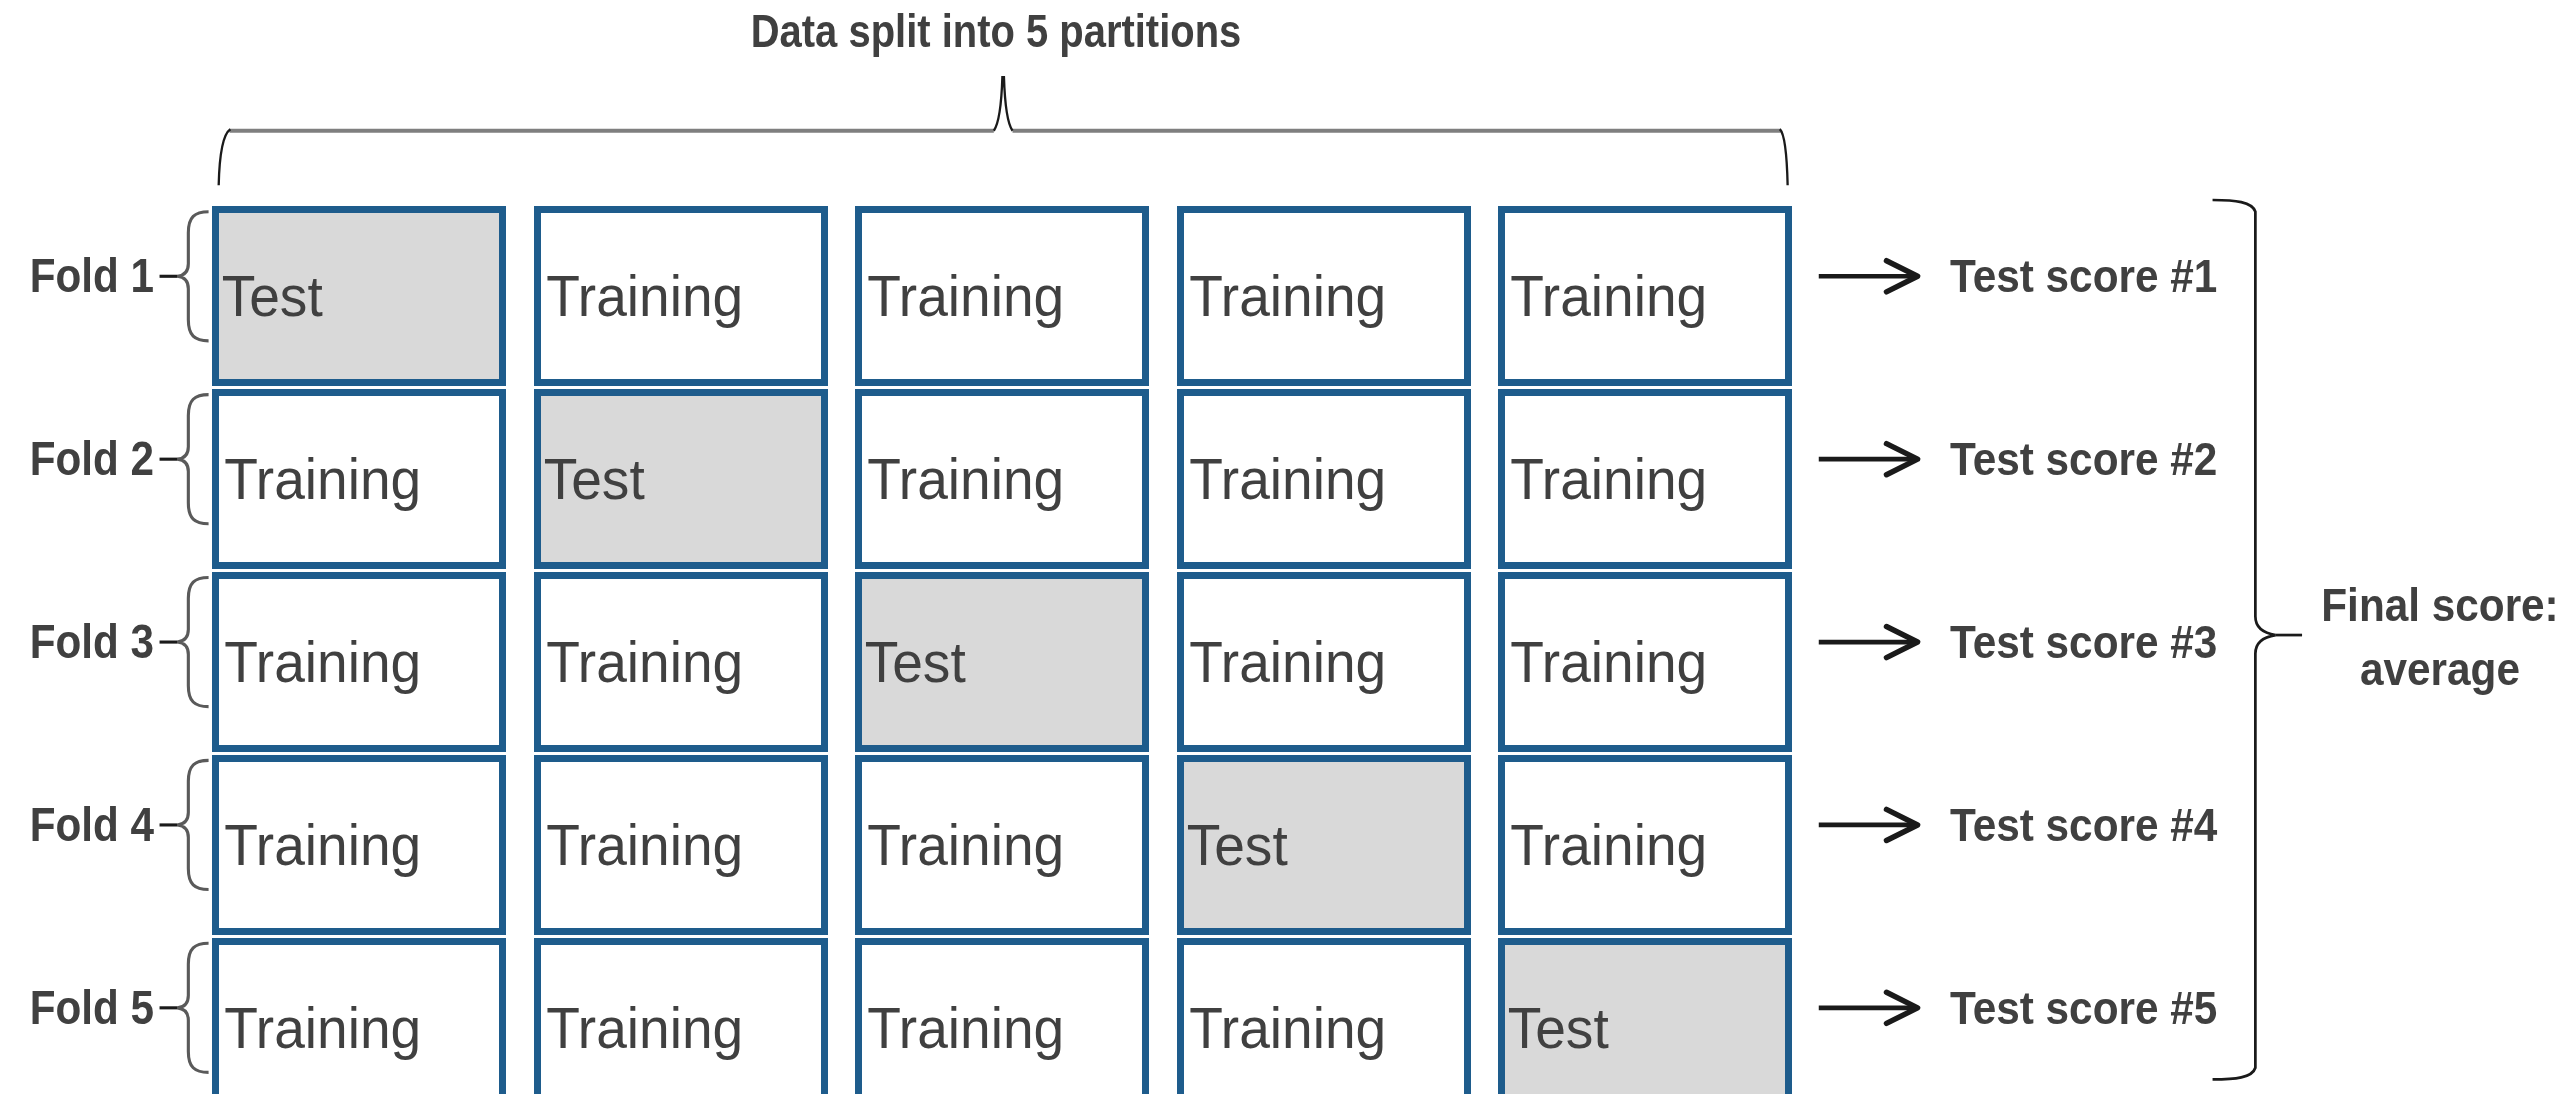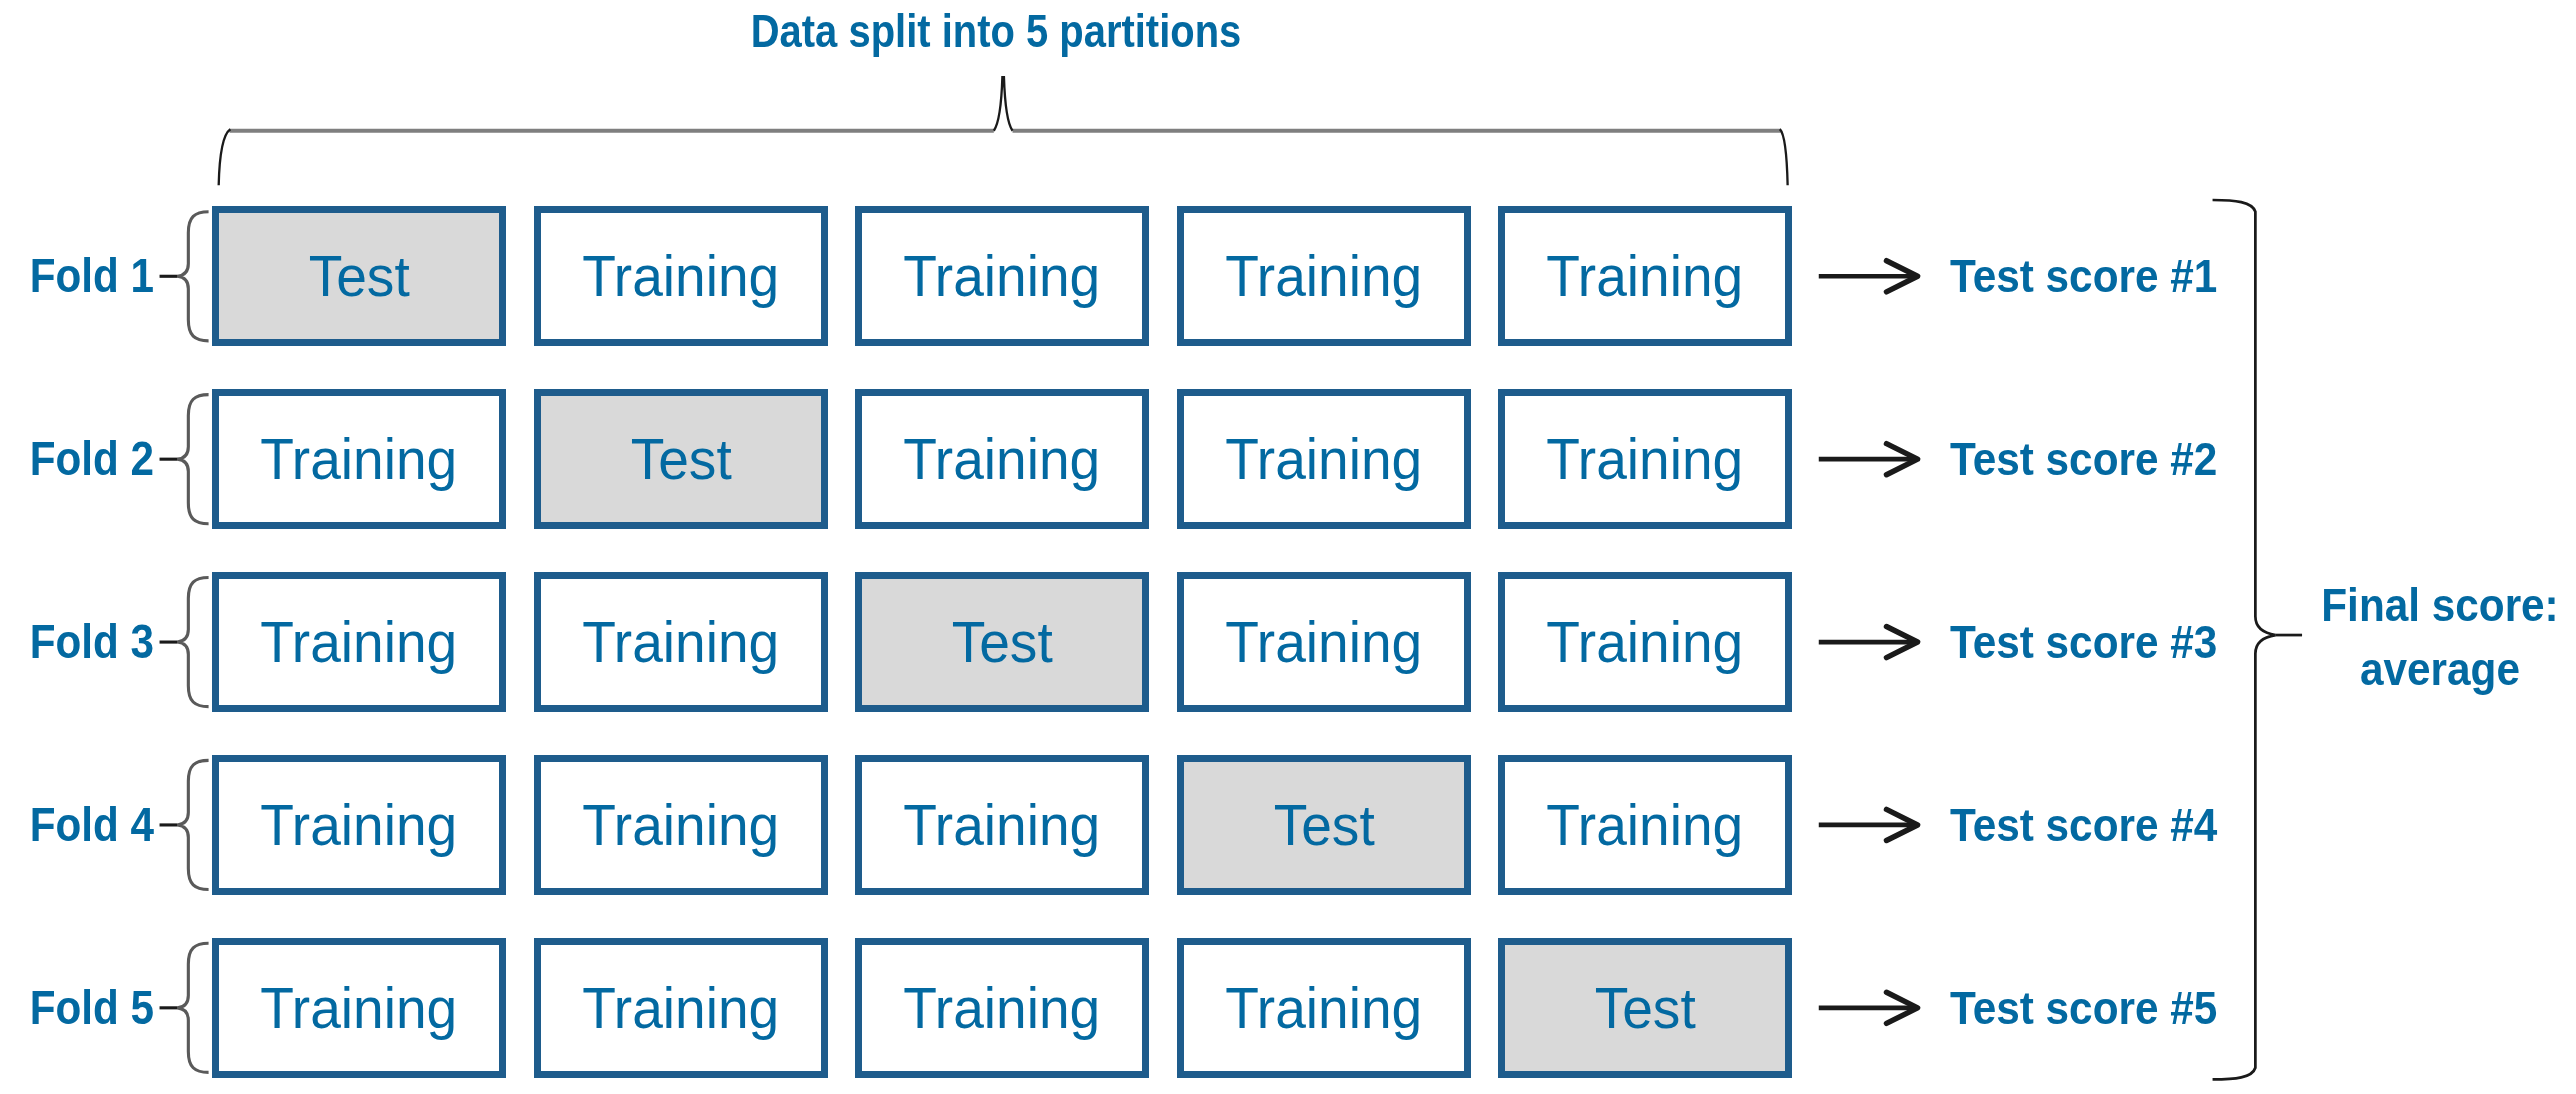--- a/index.html
+++ b/index.html
@@ -1,26 +1,26 @@
 <!DOCTYPE html>
 <html style="--box-border: #1E5C8C; --test-fill: #D9D9D9; --training-fill: #FFFFFF; --brace-gray: #7F7F7F; --ink: #1A1A1A;font-size:12.5px"><head>
 <meta charset="utf-8">
 <style>
   html,body{margin:0;padding:0;background:#ffffff}
   #stage{position:relative;width:2576px;height:1095px;background:#ffffff;
-         font-family:"Liberation Sans",sans-serif;color:#0369a1;overflow:hidden}
+         font-family:"Liberation Sans",sans-serif;color:#404040;overflow:hidden}
 
   .title{position:absolute;left:568px;top:4.7px;width:856px;text-align:center;
          font-weight:bold;font-size:47px;line-height:51px;white-space:nowrap;
          transform:scaleX(.85)}
 
-  .box{position:absolute;width:294px;height:140px;box-sizing:border-box;
+  .box{position:absolute;width:294px;height:180px;box-sizing:border-box;
        border:7px solid var(--box-border,#1E5C8C);
        background:var(--training-fill,#ffffff);
-       display:flex;align-items:center;justify-content:center}
+       display:flex;align-items:center;justify-content:flex-start}
   .box.test{background:var(--test-fill,#D9D9D9)}
   .box-text{font-size:58px;line-height:58px;white-space:nowrap;transform:scaleX(.95)}
 
   .fold-label{position:absolute;left:0;width:154px;height:62px;line-height:62px;
               text-align:right;font-weight:bold;font-size:48px;white-space:nowrap;
               transform:scaleX(.88);transform-origin:100% 50%}
 
   .score-label{position:absolute;left:1950px;width:335px;height:62px;line-height:62px;
                font-weight:bold;font-size:47px;white-space:nowrap;
                transform:scaleX(.9);transform-origin:0 50%}

